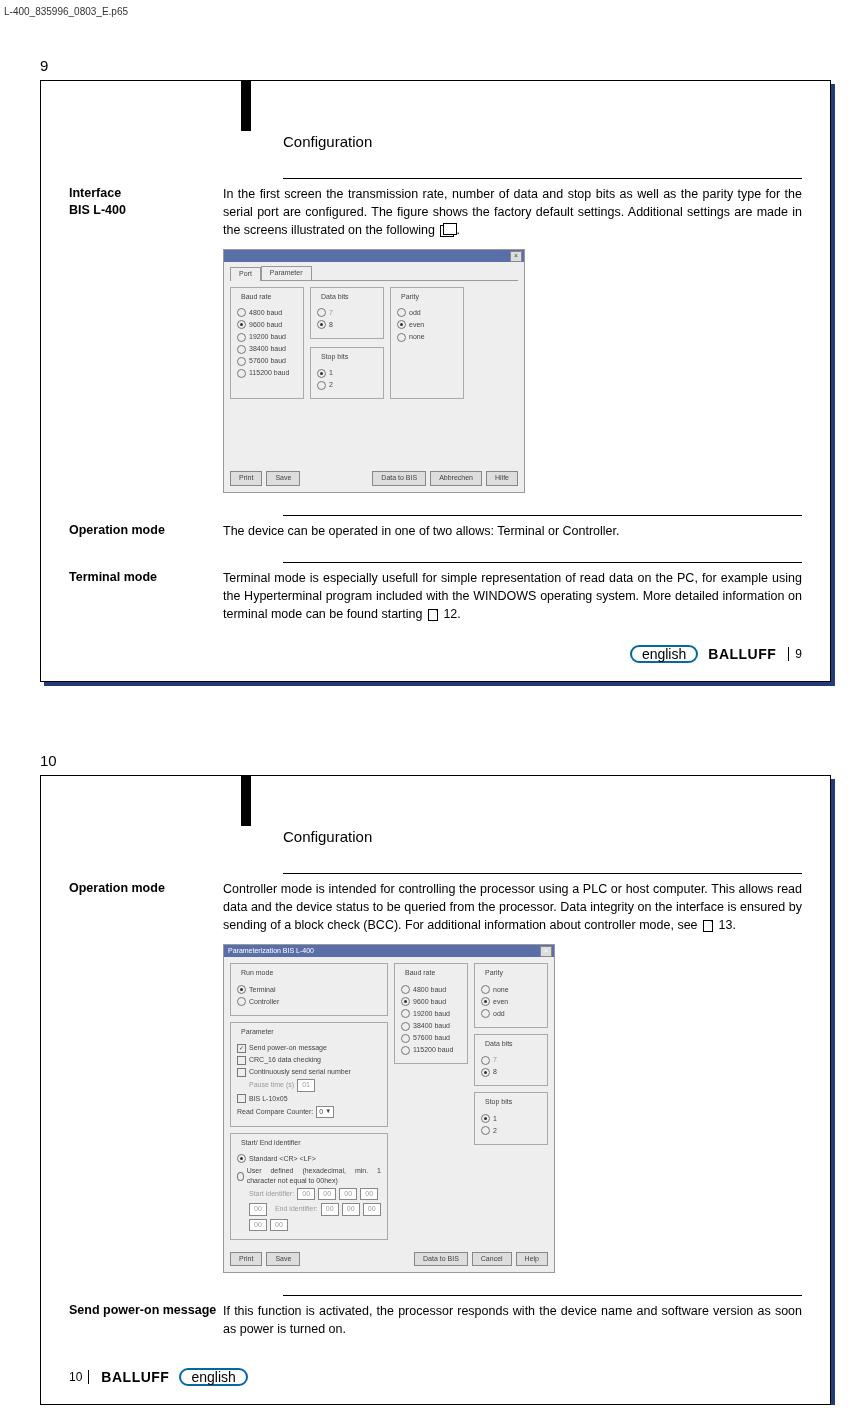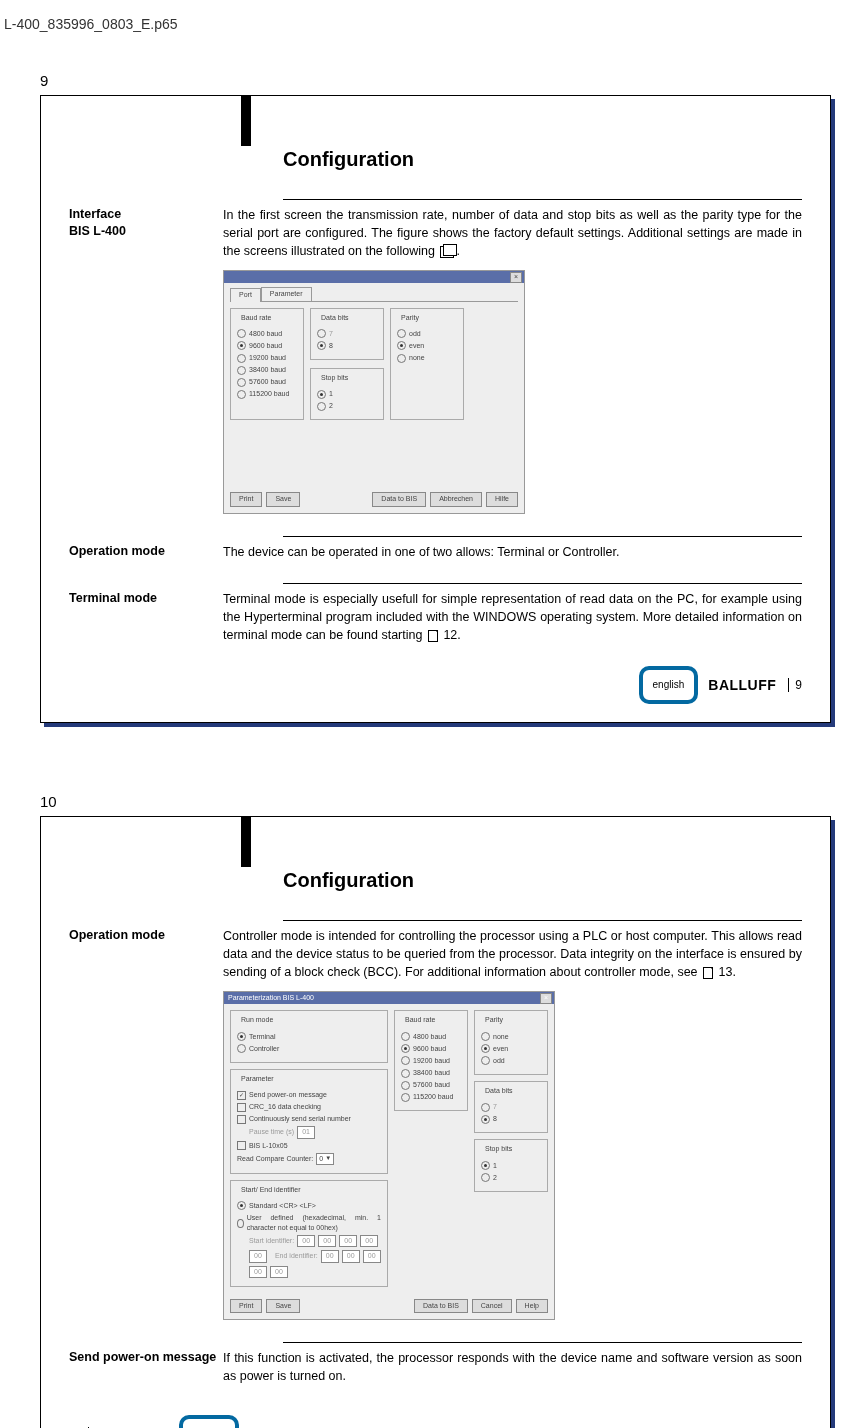--- a/index.html
+++ b/index.html
@@ -1,21 +1,21 @@
 <!DOCTYPE html>
 <html><head>
 <meta charset="utf-8">
 <style>
   html,body{margin:0;padding:0;background:#fff;font-family:Arial,Helvetica,sans-serif;color:#000}
   .page{width:861px;margin:0 auto}
-  .tinyheader{font-size:14px;color:#333;padding:16px 0 0 4px}
+  .tinyheader{font-size:10px;color:#333;padding:6px 0 0 4px}
   .pagelabel{font-size:15px;margin:40px 0 6px 40px}
   .card{border:1px solid #000;margin:0 30px 0 40px;position:relative;padding:28px 28px 18px 28px;box-shadow:4px 4px 0 #243a7a}
   .marker{position:absolute;left:200px;top:0;width:10px;height:50px;background:#000}
-  .h1{font-size:20px;font-weight:bold;margin:24px 0 28px 214px}
+  .h1{font-size:15px;font-weight:normal;margin:24px 0 28px 214px}
   .divider{height:1px;background:#000;margin:0 0 6px 214px}
   .row{display:flex;margin-bottom:22px}
   .lab{width:150px;padding-right:4px;font-size:12.5px;font-weight:bold;line-height:1.35}
   .body{flex:1;font-size:12.5px;line-height:1.45;text-align:justify}
   .winfig{margin-top:10px}
   .figwin{width:300px;border:1px solid #999;background:#eee;font-size:7px;color:#444;position:relative}
   .figwin .titlebar{height:12px;background:#5a6ea8;display:flex;justify-content:flex-end;align-items:center;padding:0 2px}
   .figwin .closebox{width:10px;height:9px;background:#ddd;border:1px solid #888;font-size:7px;line-height:7px;text-align:center}
   .tabs{display:flex;gap:0;border-bottom:1px solid #999;margin:4px 6px 0 6px}
   .tab{border:1px solid #999;border-bottom:none;padding:1px 8px;background:#eee;font-size:7px}
@@ -24,21 +24,21 @@
   .grp{border:1px solid #aaa;padding:4px 6px 6px 6px;min-width:60px;background:#eee}
   .grp .legend{font-size:7px;margin:-9px 0 4px 2px;background:#eee;display:inline-block;padding:0 2px;color:#444}
   .opt{display:flex;align-items:center;gap:3px;margin:2px 0;font-size:7px;color:#444}
   .radio{width:7px;height:7px;border:1px solid #777;border-radius:50%;display:inline-flex;align-items:center;justify-content:center}
   .radio.sel::after{content:"";width:3px;height:3px;background:#333;border-radius:50%}
   .btnrow{display:flex;gap:4px;padding:6px;justify-content:space-between}
   .btnrow .left,.btnrow .right{display:flex;gap:4px}
   .wbtn{border:1px solid #888;background:#ddd;padding:1px 8px;font-size:7px}
   .footer-r{display:flex;justify-content:flex-end;align-items:center;gap:10px;margin-top:18px}
   .footer-l{display:flex;justify-content:flex-start;align-items:center;gap:10px;margin-top:30px}
-  .pill{border:4px solid #0369a1;border-radius:10px;padding:8px 10px;font-size:10px;line-height:14px}
+  .pill{border:2px solid #0369a1;border-radius:10px;padding:0 10px;font-size:14px;line-height:14px}
   .brand{font-size:14px;font-weight:900;letter-spacing:0.5px}
   .pgnum{font-size:12px;border-left:1px solid #000;padding-left:6px;margin-left:2px}
   .pgnum-l{font-size:12px;border-right:1px solid #000;padding-right:6px;margin-right:2px}
   .icon-pages{display:inline-block;width:12px;height:10px;border:1px solid #000;position:relative;margin:0 2px;vertical-align:middle}
   .icon-pages::before{content:"";position:absolute;left:2px;top:-3px;width:12px;height:10px;border:1px solid #000;background:#fff}
   .icon-page{display:inline-block;width:8px;height:10px;border:1px solid #000;margin:0 2px;vertical-align:middle;position:relative}
   .icon-page::after{content:"";position:absolute;right:-1px;top:-1px;width:0;height:0;border-left:3px solid transparent;border-top:3px solid #000}
   
   .figwin2{width:330px}
   .figwin2 .titlebar{justify-content:space-between;color:#fff;padding:0 2px 0 4px;font-size:7px}

